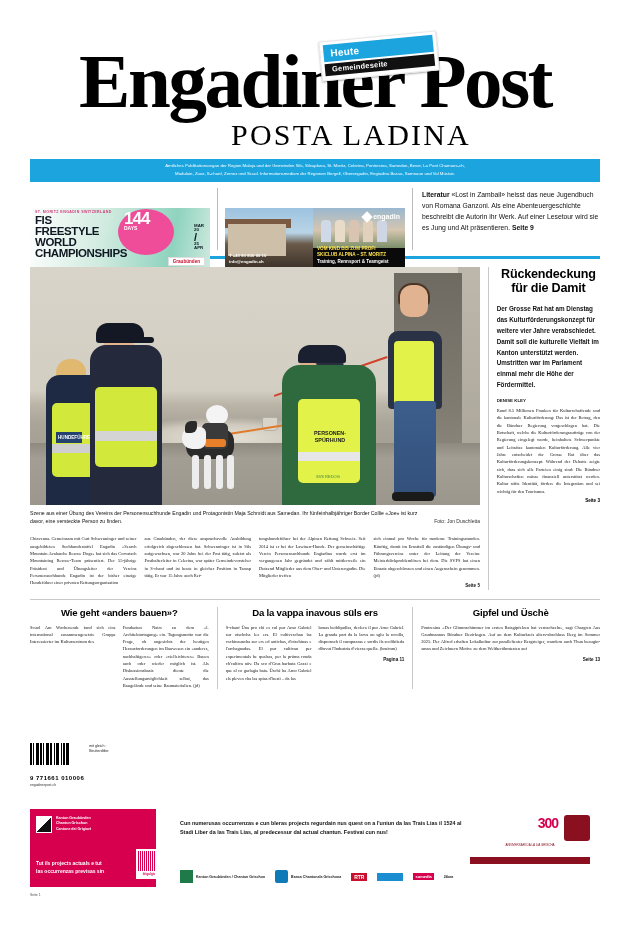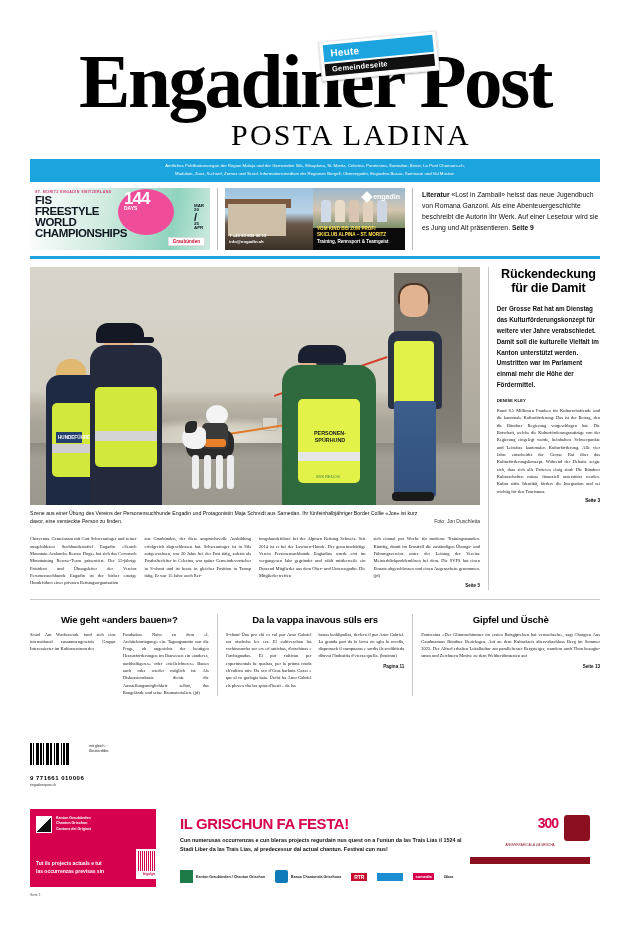--- a/index.html
+++ b/index.html
@@ -60,21 +60,21 @@
   .bluebar {
     margin-top: 9px; background: #1ba4dd; color: #fff;
     font-family: "Liberation Sans", sans-serif;
     font-size: 4.3px; line-height: 1.85; text-align: center;
     padding: 3px 40px 4px 40px;
   }
   .bluebar p { margin: 0; }
 
   
   .promo-row { display: flex; padding: 0 30px; margin-top: 6px; height: 62px; gap: 0; }
-  .promo-cell { position: relative; }
+  .promo-cell { position: relative; margin-top: 20px; }
   .promo-sep { width: 1px; background: #bbb; margin: 0 7px; }
 
   
   .fis { width: 180px; height: 62px; background: #cfe9e2; position: relative; overflow: hidden; }
   .fis-grad { position:absolute; inset:0; background: linear-gradient(100deg,#ffffff 0%, #cfeadf 42%, #8fd3be 78%, #cfeadf 100%); }
   .fis-txt {
     position: absolute; left: 5px; top: 3px; z-index: 3;
     font-family: "Liberation Sans", sans-serif; font-weight: bold;
     font-size: 11.5px; line-height: .96; color: #0f1720; letter-spacing: -0.4px;
   }
@@ -208,21 +208,21 @@
     color: #222; margin-top: 7px; margin-bottom: 4px; font-weight:bold;
   }
   .rc-body {
     font-family: "Liberation Serif", serif; font-size: 4.5px;
     line-height: 1.63; color: #141414; text-align: justify;
   }
   .rc-seite { text-align: right; font-family:"Liberation Sans",sans-serif; font-size:4.6px; font-weight:bold; margin-top:3px;}
 
   
   .bottom-rule { height: 1px; background: #c9c9c9; margin: 9px 30px 0 30px; }
-  .bottom-row { display: flex; padding: 0 30px; margin-top: 14px; gap: 8px; }
+  .bottom-row { display: flex; padding: 0 30px; margin-top: 7px; gap: 8px; }
   .bt { flex: 1; position: relative; }
   .bt-sep { width:1px; background:#c9c9c9; }
   .bt-title {
     font-family: "Liberation Sans", sans-serif; font-weight: bold;
     font-size: 9.6px; line-height: 1.15; text-align: center; color: #000;
     margin-bottom: 6px; letter-spacing: -.2px;
   }
   .bt-cols { display: flex; gap: 7px; }
   .bt-col { flex:1; font-family: "Liberation Serif", serif; font-size: 4.5px; line-height: 1.62; color: #141414; text-align: justify; }
   .bt-seite { font-family:"Liberation Sans",sans-serif; font-size:4.6px; font-weight:bold; text-align:right; margin-top:3px;}
@@ -553,21 +553,20 @@
         <div>Tut ils projects actuals e tut</div>
         <div>las occurrenzas previsas sin</div>
       </div>
       <div class="ad-qr">
         <div class="ad-qr-inner"></div>
         <div class="ad-qr-lbl">bitgulgis</div>
       </div>
     </div>
 
     <div class="ad-right">
-      <div class="ad-title">IL GRISCHUN FA FESTA!</div>
       <div class="ad-sub">Cun numerusas occurrenzas e cun bleras projects regurdain nus quest on a l'uniun da las Trais Lias il 1524 al Stadi Liber da las Trais Lias, al predecessur dal actual chantun. Festivai cun nus!</div>
 
       <div class="ad-top-right">
         <div class="ad-500">300</div>
         <div class="ad-seal"></div>
       </div>
       <div class="ad-tr-txt">ANNIVERSARI DA LA LIA GRISCHA</div>
       <div class="ad-tr-bar"></div>
 
       <div class="ad-logos">

